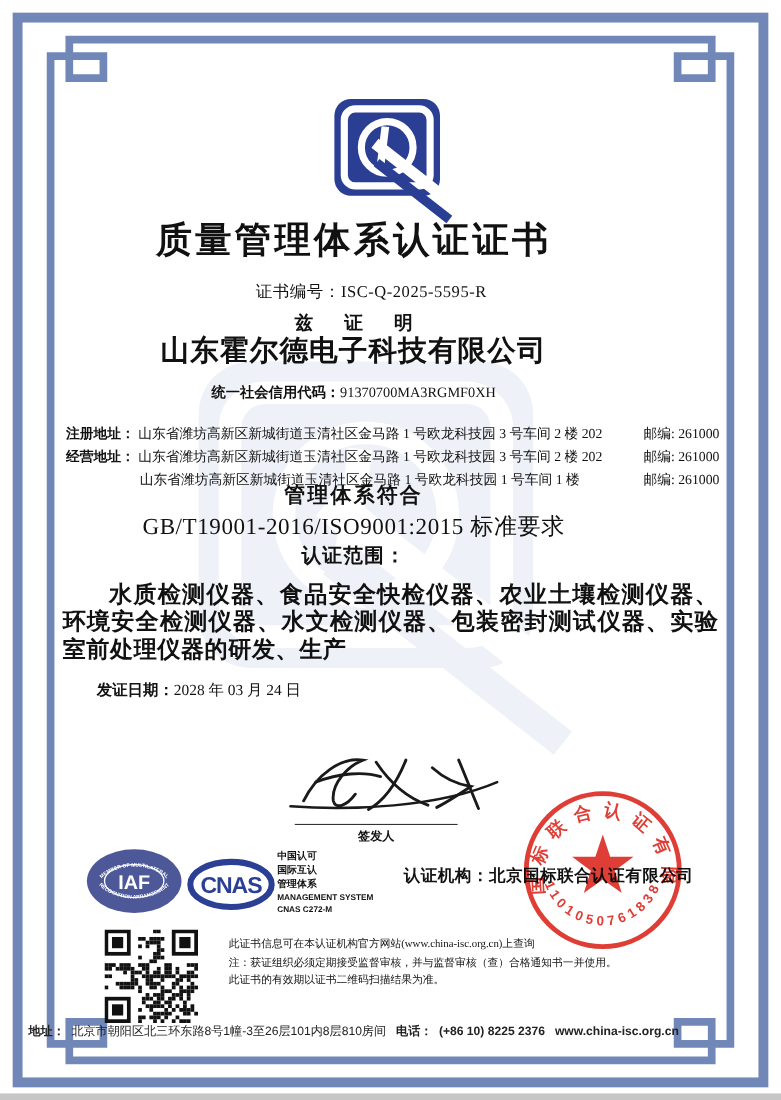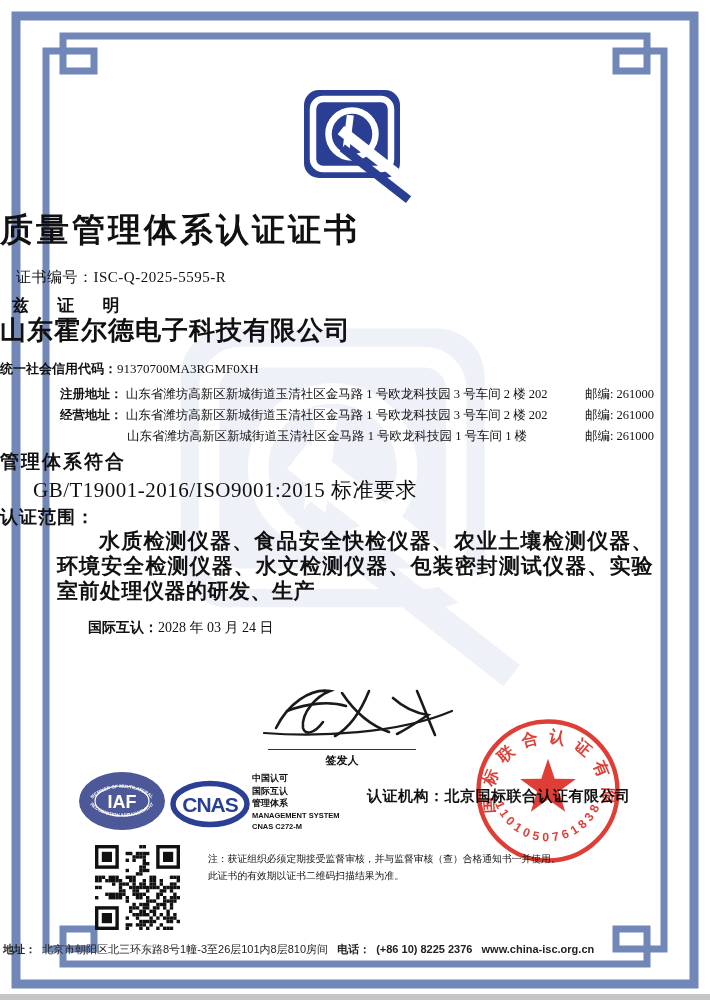--- a/index.html
+++ b/index.html
@@ -1,36 +1,36 @@
 <!DOCTYPE html>
 <html><head>
 <meta charset="utf-8">
 <style>
   html,body{margin:0;padding:0;}
   body{width:710px;height:1000px;position:relative;background:#fff;overflow:hidden;
        font-family:"Liberation Serif","DejaVu Serif",serif;color:#111;}
   .abs{position:absolute;}
-  .ctr{left:0;width:643px;text-align:left;margin-top:12px;}
+  .ctr{left:0;width:643px;text-align:center;}
   .sans{font-family:"Liberation Sans","DejaVu Sans",sans-serif;}
 
   .title{top:196px;font-size:33px;font-weight:700;letter-spacing:3px;}
   .certno{top:256px;font-size:15px;letter-spacing:.5px;padding-left:16px;}
   .hereby{top:282px;font-size:17px;font-weight:700;letter-spacing:12px;text-indent:12px;}
   .company{top:301px;font-size:26px;font-weight:700;letter-spacing:1px;}
   .credit{top:348px;font-size:13px;}
   .credit .lbl{font-weight:700;}
 
   .addr-wrap{top:384px;left:60px;width:594px;font-size:12.5px;}
   .addr-row{position:relative;height:21px;line-height:21px;white-space:nowrap;}
   .addr-row .albl{font-weight:700;}
   .addr-row .azip{position:absolute;right:0;top:0;}
   .addr-row.noLbl{text-align:center;padding-right:60px;}
 
   .sysconf{top:437px;font-size:19px;font-weight:700;letter-spacing:2px;}
-  .standard{top:464px;font-size:21px;letter-spacing:.5px;padding-left:33px;}
+  .standard{top:464px;font-size:21px;letter-spacing:.5px;}
   .scopelbl{top:493px;font-size:18px;font-weight:700;letter-spacing:1px;}
   .scope{top:528px;left:57px;width:596px;font-size:21px;font-weight:600;line-height:25px;
          text-align:justify;text-indent:2em;letter-spacing:.5px;}
 
   .dates{top:616px;left:88px;font-size:14px;line-height:23px;}
   .dates .dlbl{font-weight:700;font-family:"Liberation Sans","DejaVu Sans",sans-serif;}
 
   .sig{left:256px;top:678px;}
   .sigline{left:268px;top:749px;width:148px;border-top:1.5px solid #333;height:0;}
   .signer{left:268px;top:753px;width:148px;text-align:center;font-size:11px;font-weight:700;}
@@ -111,21 +111,21 @@
   </div>
 </div>
 
 <div class="abs ctr sysconf sans">管理体系符合</div>
 <div class="abs ctr standard">GB/T19001-2016/ISO9001:2015 标准要求</div>
 <div class="abs ctr scopelbl sans">认证范围：</div>
 <div class="abs scope sans">水质检测仪器、食品安全快检仪器、农业土壤检测仪器、环境安全检测仪器、水文检测仪器、包装密封测试仪器、实验室前处理仪器的研发、生产</div>
 
 <div class="abs dates">
   <div>
-    <span class="dlbl">国际互认：</span><span>2028 年 03 月 24 日</span>
+    <span class="dlbl">发证日期：</span><span>2028 年 03 月 24 日</span>
   </div>
 </div>
 
 <svg class="abs sig" width="205" height="70" viewBox="0 0 205 70">
   <g fill="none" stroke="#1a1a1a" stroke-width="2.6" stroke-linecap="round">
     <path d="M20,50 C32,26 54,10 74,13 C61,18 45,34 47,50 C49,58 59,55 67,44"></path>
     <path d="M31,33 C52,25 74,23 90,28"></path>
     <path d="M86,15 C98,33 113,47 133,54"></path>
     <path d="M113,13 C105,33 93,50 79,58"></path>
     <path d="M137,20 C147,29 159,35 172,37 C160,45 149,52 141,56"></path>
@@ -373,20 +373,21 @@
     <rect x="6.80" y="6.80" width="10.20" height="10.20" fill="#111"></rect>
     <rect x="61.20" y="0.00" width="23.80" height="23.80" fill="#111"></rect>
     <rect x="64.60" y="3.40" width="17.00" height="17.00" fill="#fff"></rect>
     <rect x="68.00" y="6.80" width="10.20" height="10.20" fill="#111"></rect>
     <rect x="0.00" y="61.20" width="23.80" height="23.80" fill="#111"></rect>
     <rect x="3.40" y="64.60" width="17.00" height="17.00" fill="#fff"></rect>
     <rect x="6.80" y="68.00" width="10.20" height="10.20" fill="#111"></rect>
   </svg>
 
 <div class="abs fine">
+  <div>此证书信息可在本认证机构官方网站(www.china-isc.org.cn)上查询</div>
   <div>注：获证组织必须定期接受监督审核，并与监督审核（查）合格通知书一并使用。</div>
   <div>此证书的有效期以证书二维码扫描结果为准。</div>
 </div>
 
 <div class="abs ctr footer sans">
   <span class="fb">地址：</span><span>北京市朝阳区北三环东路8号1幢-3至26层101内8层810房间</span>
   <span class="fb">电话：</span><span class="fb">(+86 10) 8225 2376</span>
   <span class="fb">www.china-isc.org.cn</span>
 </div>
 

